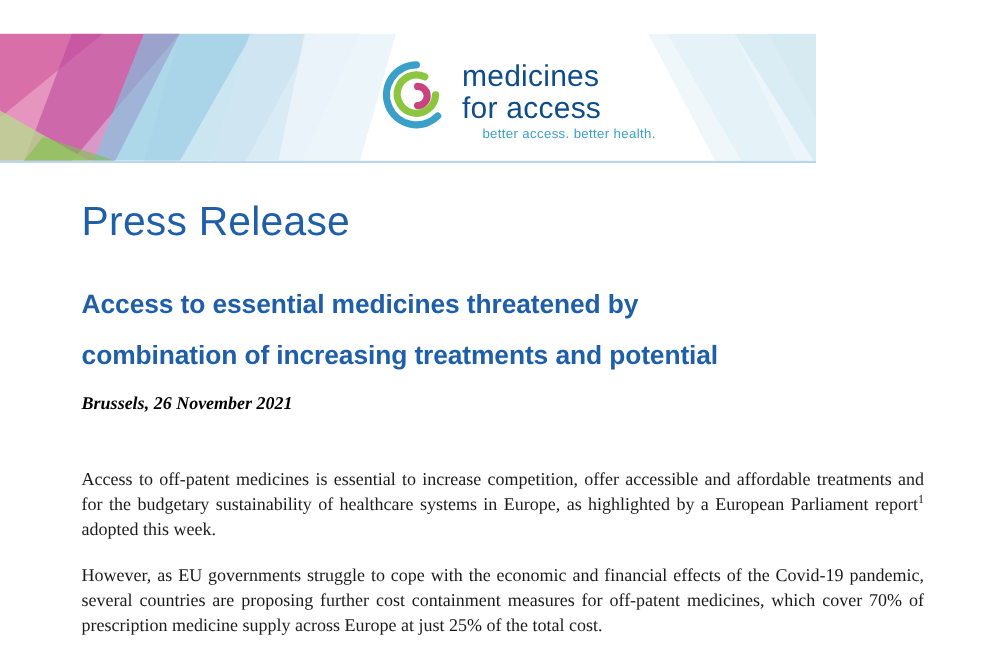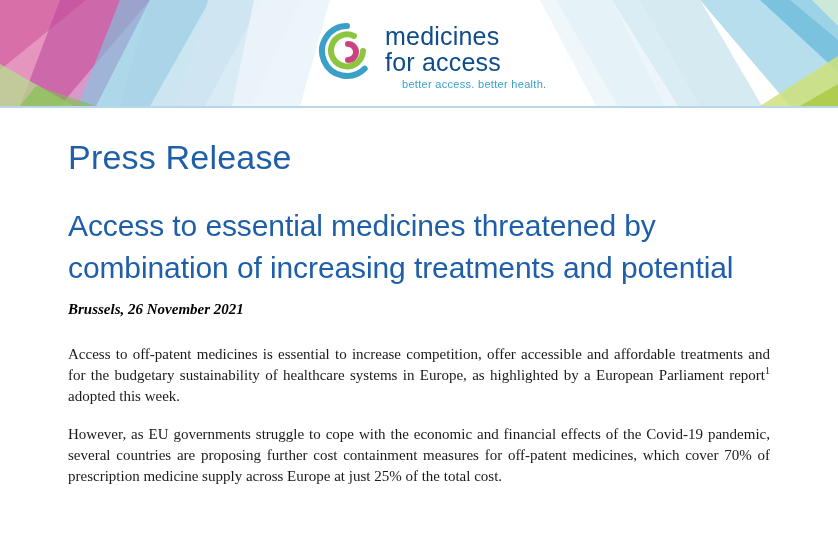--- a/index.html
+++ b/index.html
@@ -16,24 +16,25 @@
   .page {
     position: relative;
     width: 838px;
     height: 545px;
     background: #ffffff;
   }
 
   
   .banner {
     position: relative;
-    width: 838px;
+    width: 680px;
     height: 108px;
     overflow: hidden;
     background: #ffffff;
+    margin-top: 28px;
   }
   .banner svg {
     position: absolute;
     top: 0;
     left: 0;
     display: block;
   }
   .banner-rule {
     position: absolute;
     left: 0;
@@ -93,43 +94,43 @@
   .doc-title {
     text-align: left;
     color: #1f5fa9;
     font-size: 34px;
     font-weight: 400;
     margin: 30px 0 0 0;
     letter-spacing: 0.2px;
   }
   .headline {
     color: #1f5fa9;
-    font-size: 30px;
-    font-weight: normal;
+    font-size: 22px;
+    font-weight: bold;
     line-height: 42px;
     margin: 28px 0 0 0;
     letter-spacing: -0.1px;
   }
   .dateline {
     font-family: "Liberation Serif", serif;
     font-style: italic;
     font-weight: bold;
     font-size: 15px;
     color: #000000;
     margin: 12px 0 0 0;
   }
   .body-text {
     font-family: "Liberation Serif", serif;
     font-size: 15px;
     line-height: 21px;
     color: #1a1a1a;
     margin: 0;
     text-align: justify;
   }
-  .para-1 { margin-top: 26px; }
+  .para-1 { margin-top: 44px; }
   .para-2 { margin-top: 17px; }
   sup { font-size: 10px; vertical-align: super; line-height: 0; }
 </style>
 </head>
 <body>
 
 <div class="page">
 
   <div class="banner">
     <svg width="838" height="108" viewBox="0 0 838 108">

